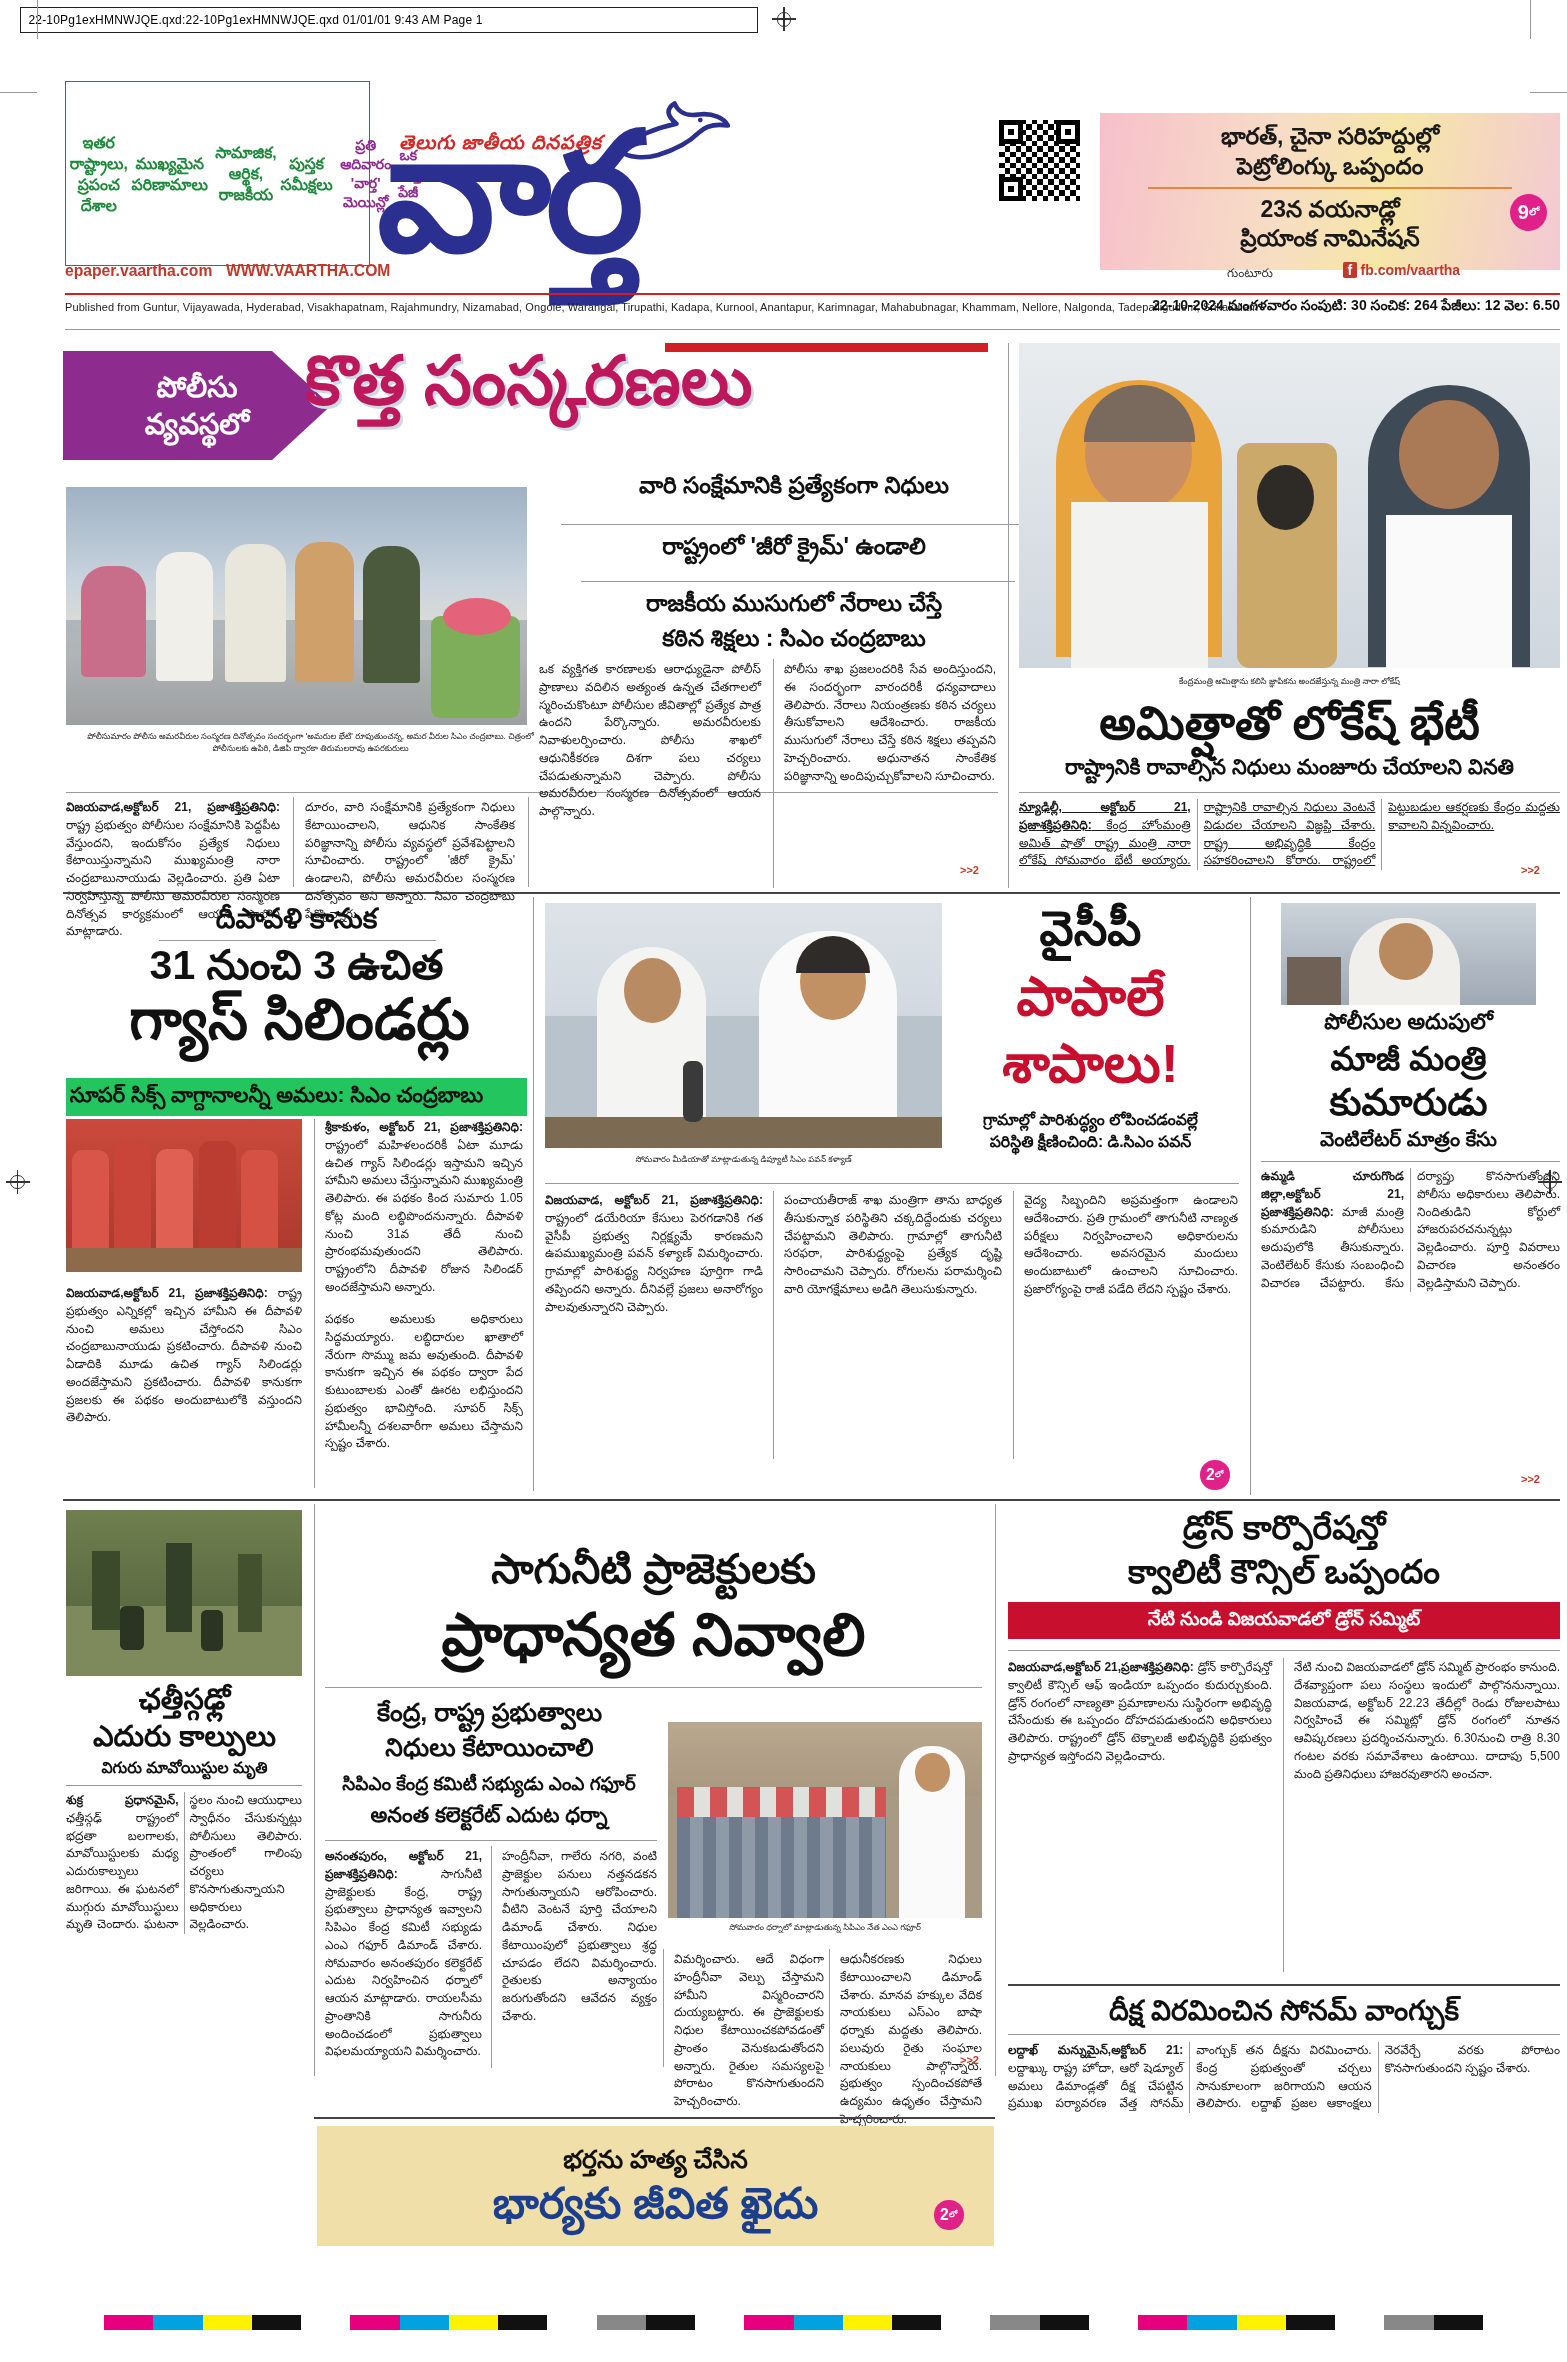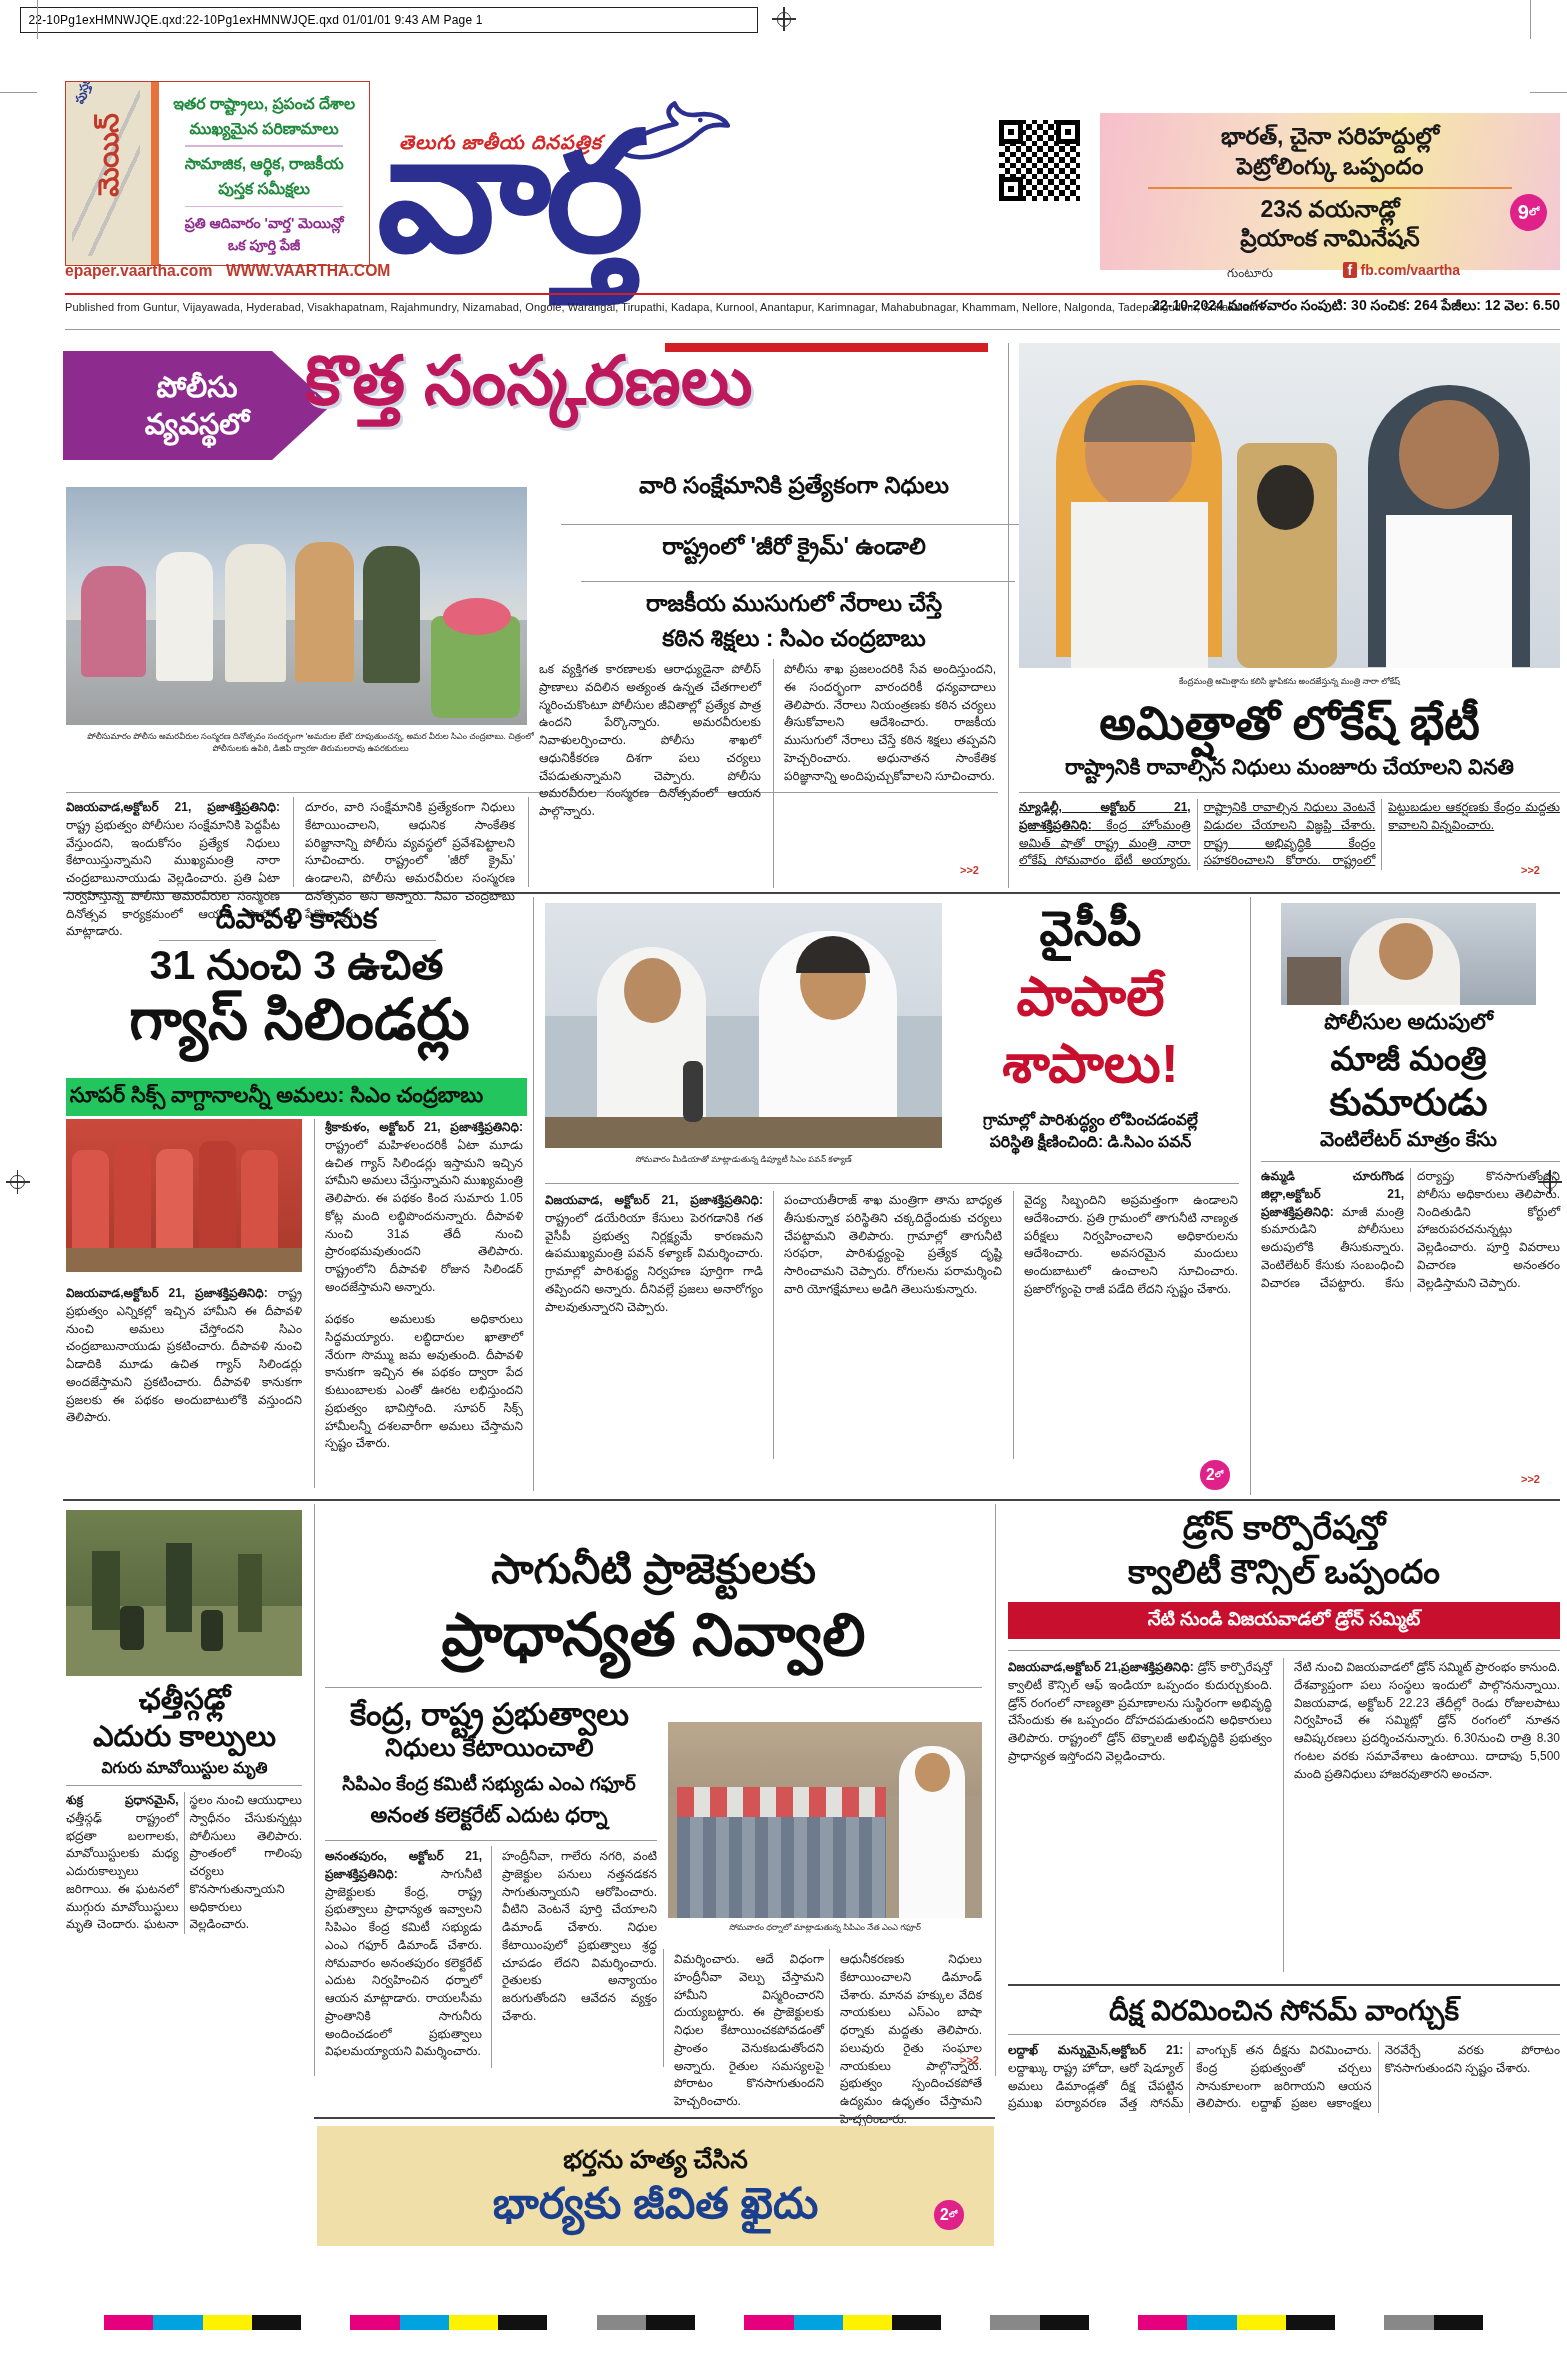--- a/index.html
+++ b/index.html
@@ -50,21 +50,21 @@
   }
   .promo-vert .pen{
     position:absolute; left:5.5px; top:7.4px; width:68px; height:166px;
     background:
       linear-gradient(115deg, transparent 46%, #bbb 46%, #bbb 49%, transparent 49%),
       linear-gradient(115deg, transparent 64%, #bbb 64%, #bbb 67%, transparent 67%);
     opacity:.8;
   }
   .promo-accent{ width:8.3px; background:#e8733a; height:100%; }
   .promo-text{
-    flex:1; display:flex; flex-direction:column; align-items:center;
+    flex:1; display:flex; flex-direction:row; align-items:center;
     justify-content:center; gap:3.7px; padding:5.5px 3.7px;
   }
   .promo-text p{ color:#1f8a3c; font-size:15.7px; font-weight:bold; text-align:center; line-height:1.34; }
   .promo-rule{ width:78%; height:1.8px; background:#d9b3d9; margin:2.8px 0; }
 
   .brand-wrap{ position:absolute; left:388px; top:0px; width:600px; height:212px; }
   .brand-tag{
     position:absolute; left:11px; top:57px; color:#d62828;
     font-size:19.4px; font-style:italic; font-weight:bold; letter-spacing:0.9px;
   }
@@ -415,21 +415,21 @@
   <div class="hrule" style="left:66px;top:1785px;width:236px;"></div>
   <div class="body-col" style="left:66px;top:1792px;width:236px;column-count:2;column-gap:11px;column-rule:0.9px solid #9a9a9a;">
     <span class="lead">శుక్ర ప్రధానమైన్,</span>
     <span>ఛత్తీస్గఢ్ రాష్ట్రంలో భద్రతా బలగాలకు, మావోయిస్టులకు మధ్య ఎదురుకాల్పులు జరిగాయి. ఈ ఘటనలో ముగ్గురు మావోయిస్టులు మృతి చెందారు. ఘటనా స్థలం నుంచి ఆయుధాలు స్వాధీనం చేసుకున్నట్లు పోలీసులు తెలిపారు. ప్రాంతంలో గాలింపు చర్యలు కొనసాగుతున్నాయని అధికారులు వెల్లడించారు.</span>
   </div>
   <div class="vrule" style="left:314px;top:1504px;height:572px;"></div>
 
   <div class="blackhead" style="left:325px;top:1547px;width:657px;font-size:41px;">సాగునీటి ప్రాజెక్టులకు</div>
   <div class="blackhead" style="left:325px;top:1602px;width:657px;font-size:59px;">ప్రాధాన్యత నివ్వాలి</div>
   <div class="hrule" style="left:325px;top:1687px;width:657px;"></div>
-  <div class="blackhead" style="left:325px;top:1698px;width:329px;font-size:31px;">కేంద్ర, రాష్ట్ర ప్రభుత్వాలు</div>
+  <div class="blackhead" style="left:325px;top:1698px;width:329px;font-size:25px;">కేంద్ర, రాష్ట్ర ప్రభుత్వాలు</div>
   <div class="blackhead" style="left:325px;top:1733px;width:329px;font-size:25px;">నిధులు కేటాయించాలి</div>
   <div class="blackhead" style="left:319px;top:1774px;width:340px;font-size:18.5px;">సిపిఎం కేంద్ర కమిటీ సభ్యుడు ఎంఎ గఫూర్</div>
   <div class="blackhead" style="left:319px;top:1803px;width:340px;font-size:21px;">అనంత కలెక్టరేట్ ఎదుట ధర్నా</div>
 
   <div class="photo" style="left:668px;top:1722px;width:314px;height:196px;background:linear-gradient(#b9a78e,#8e7f6b);">
     <div style="position:absolute;left:0;bottom:0;width:100%;height:62%;background:#a89a85;"></div>
     <div style="position:absolute;left:231px;top:24px;width:66px;height:172px;background:#fafafa;border-radius:31px 31px 0 0;"></div>
     <div style="position:absolute;left:247px;top:31px;width:35px;height:39px;background:#c09266;border-radius:50%;"></div>
     <div style="position:absolute;left:9.2px;top:89px;width:209px;height:107px;background:repeating-linear-gradient(90deg,#6d7b8c 0 13px,#8e9aa8 13px 26px);"></div>
     <div style="position:absolute;left:9.2px;top:65px;width:209px;height:29.5px;background:repeating-linear-gradient(90deg,#d35454 0 16.6px,#e0e0dc 16.6px 33px);"></div>

